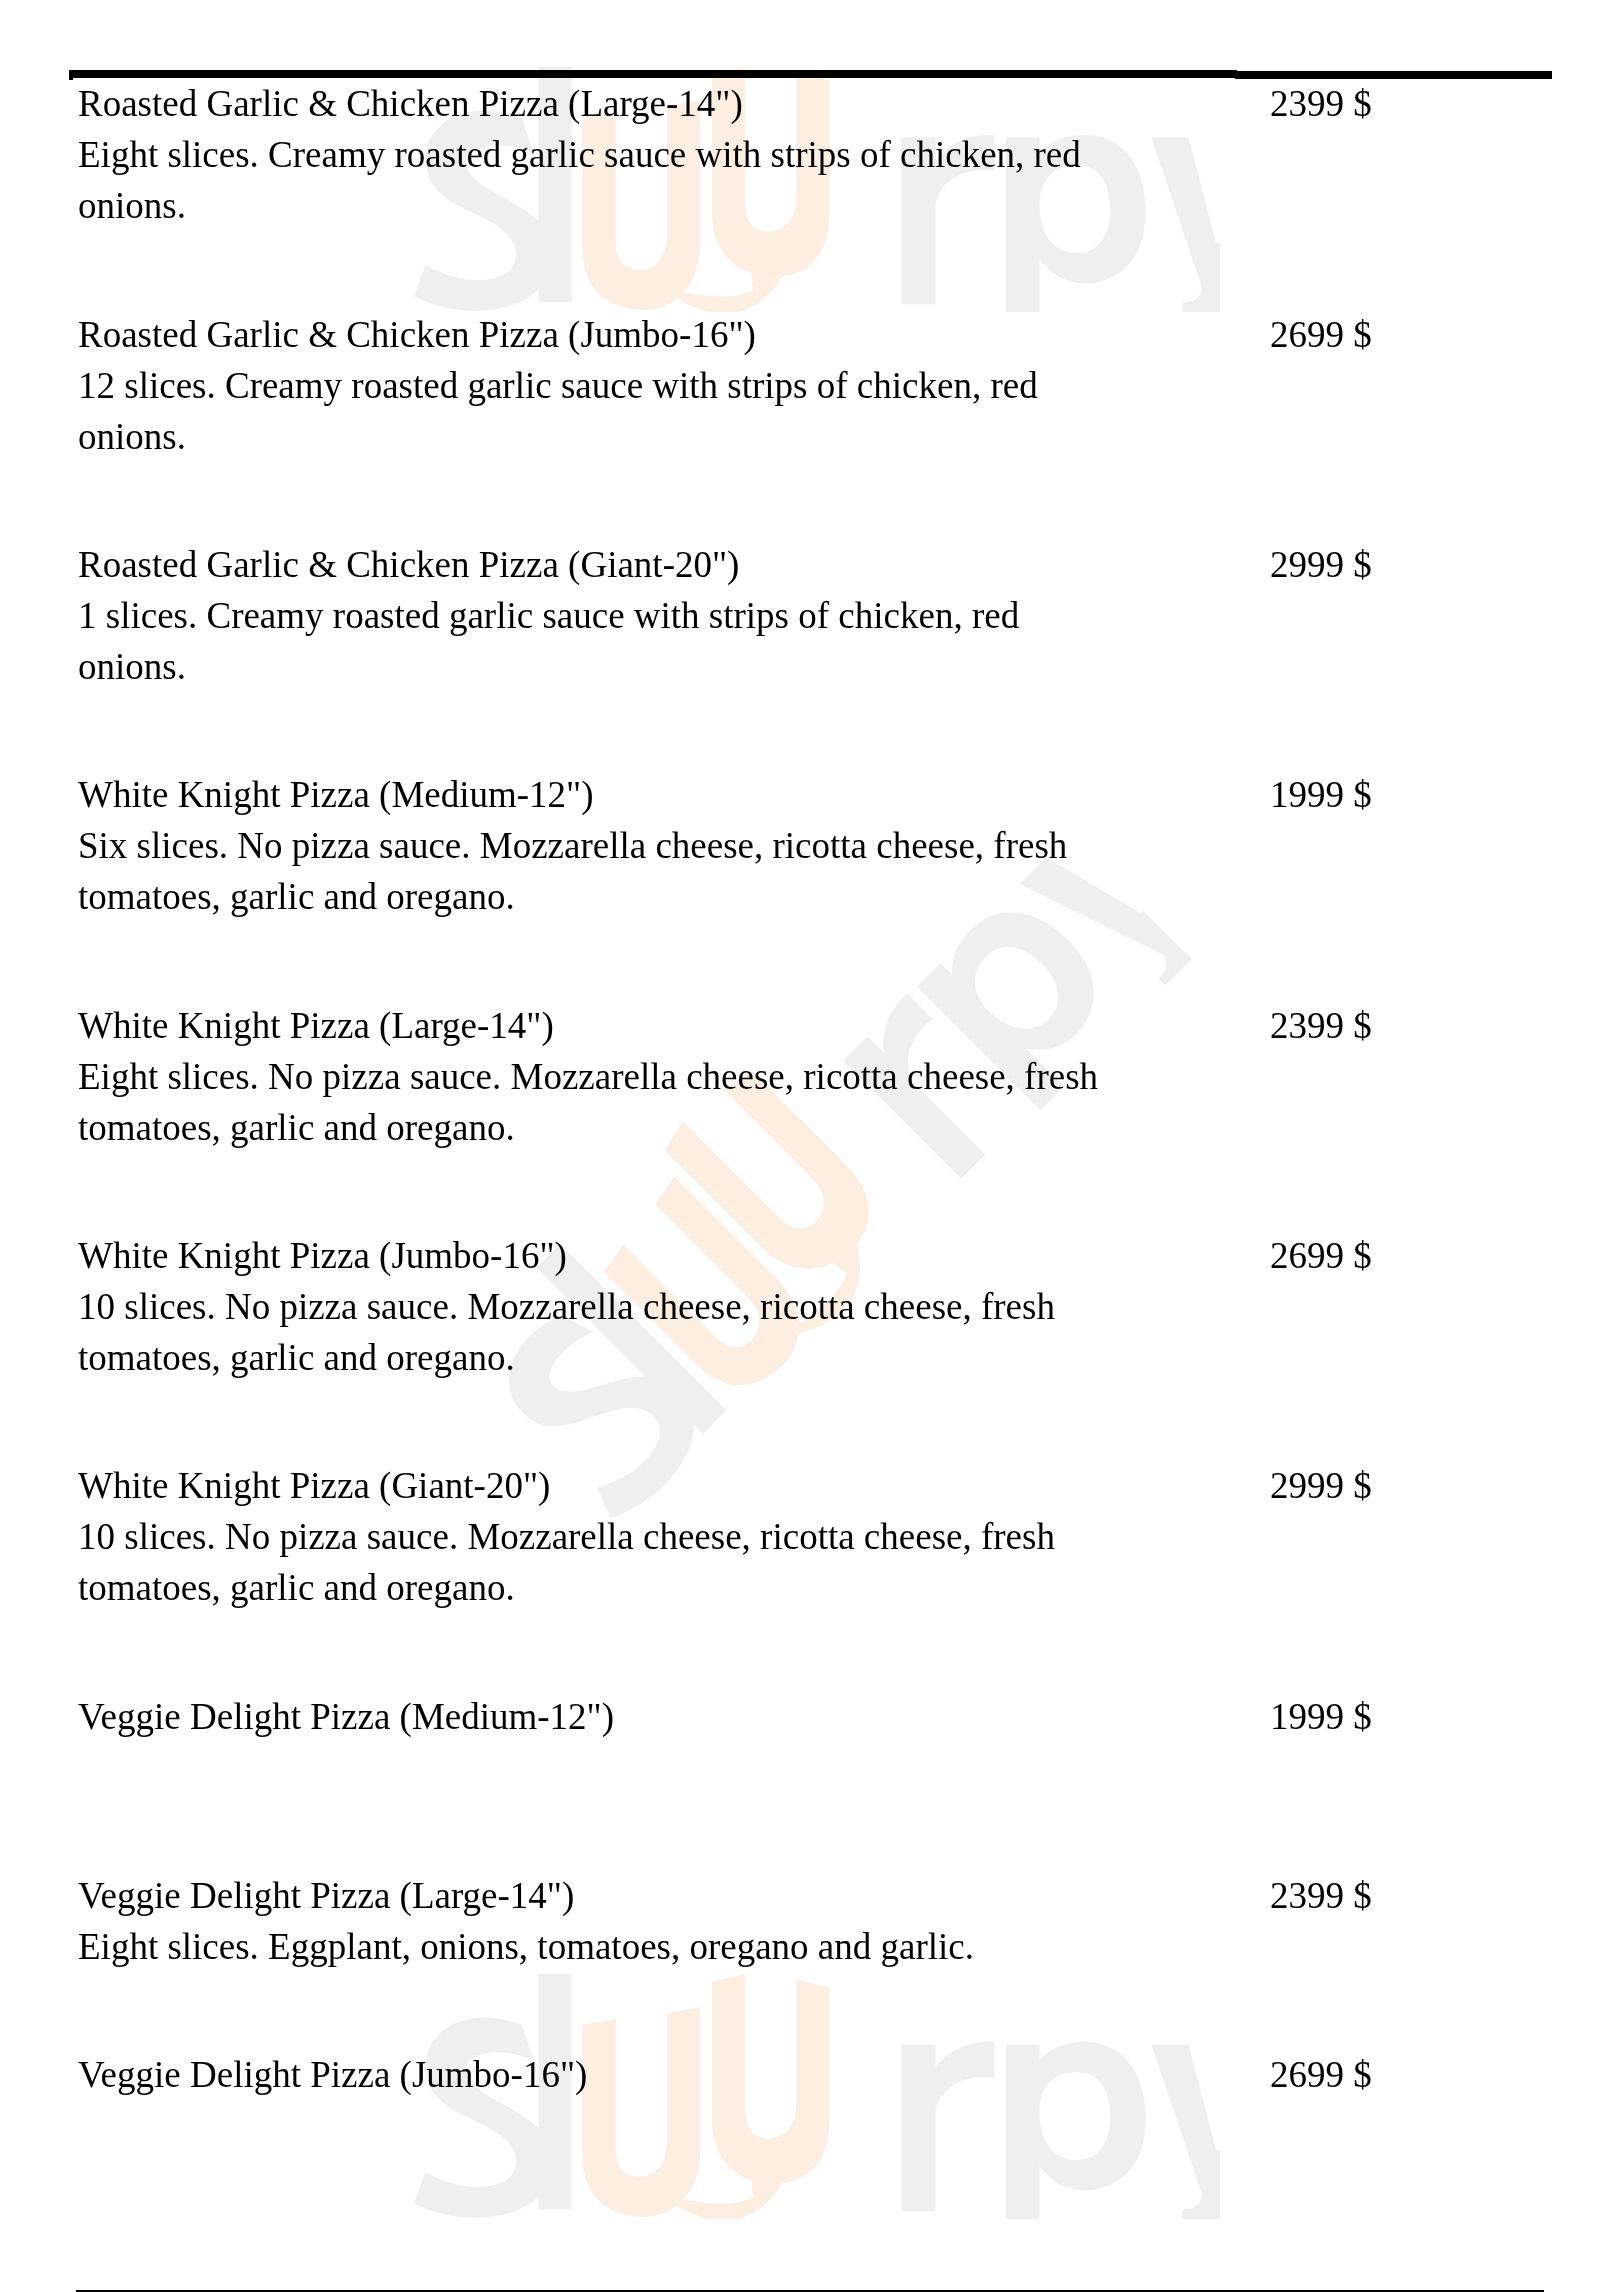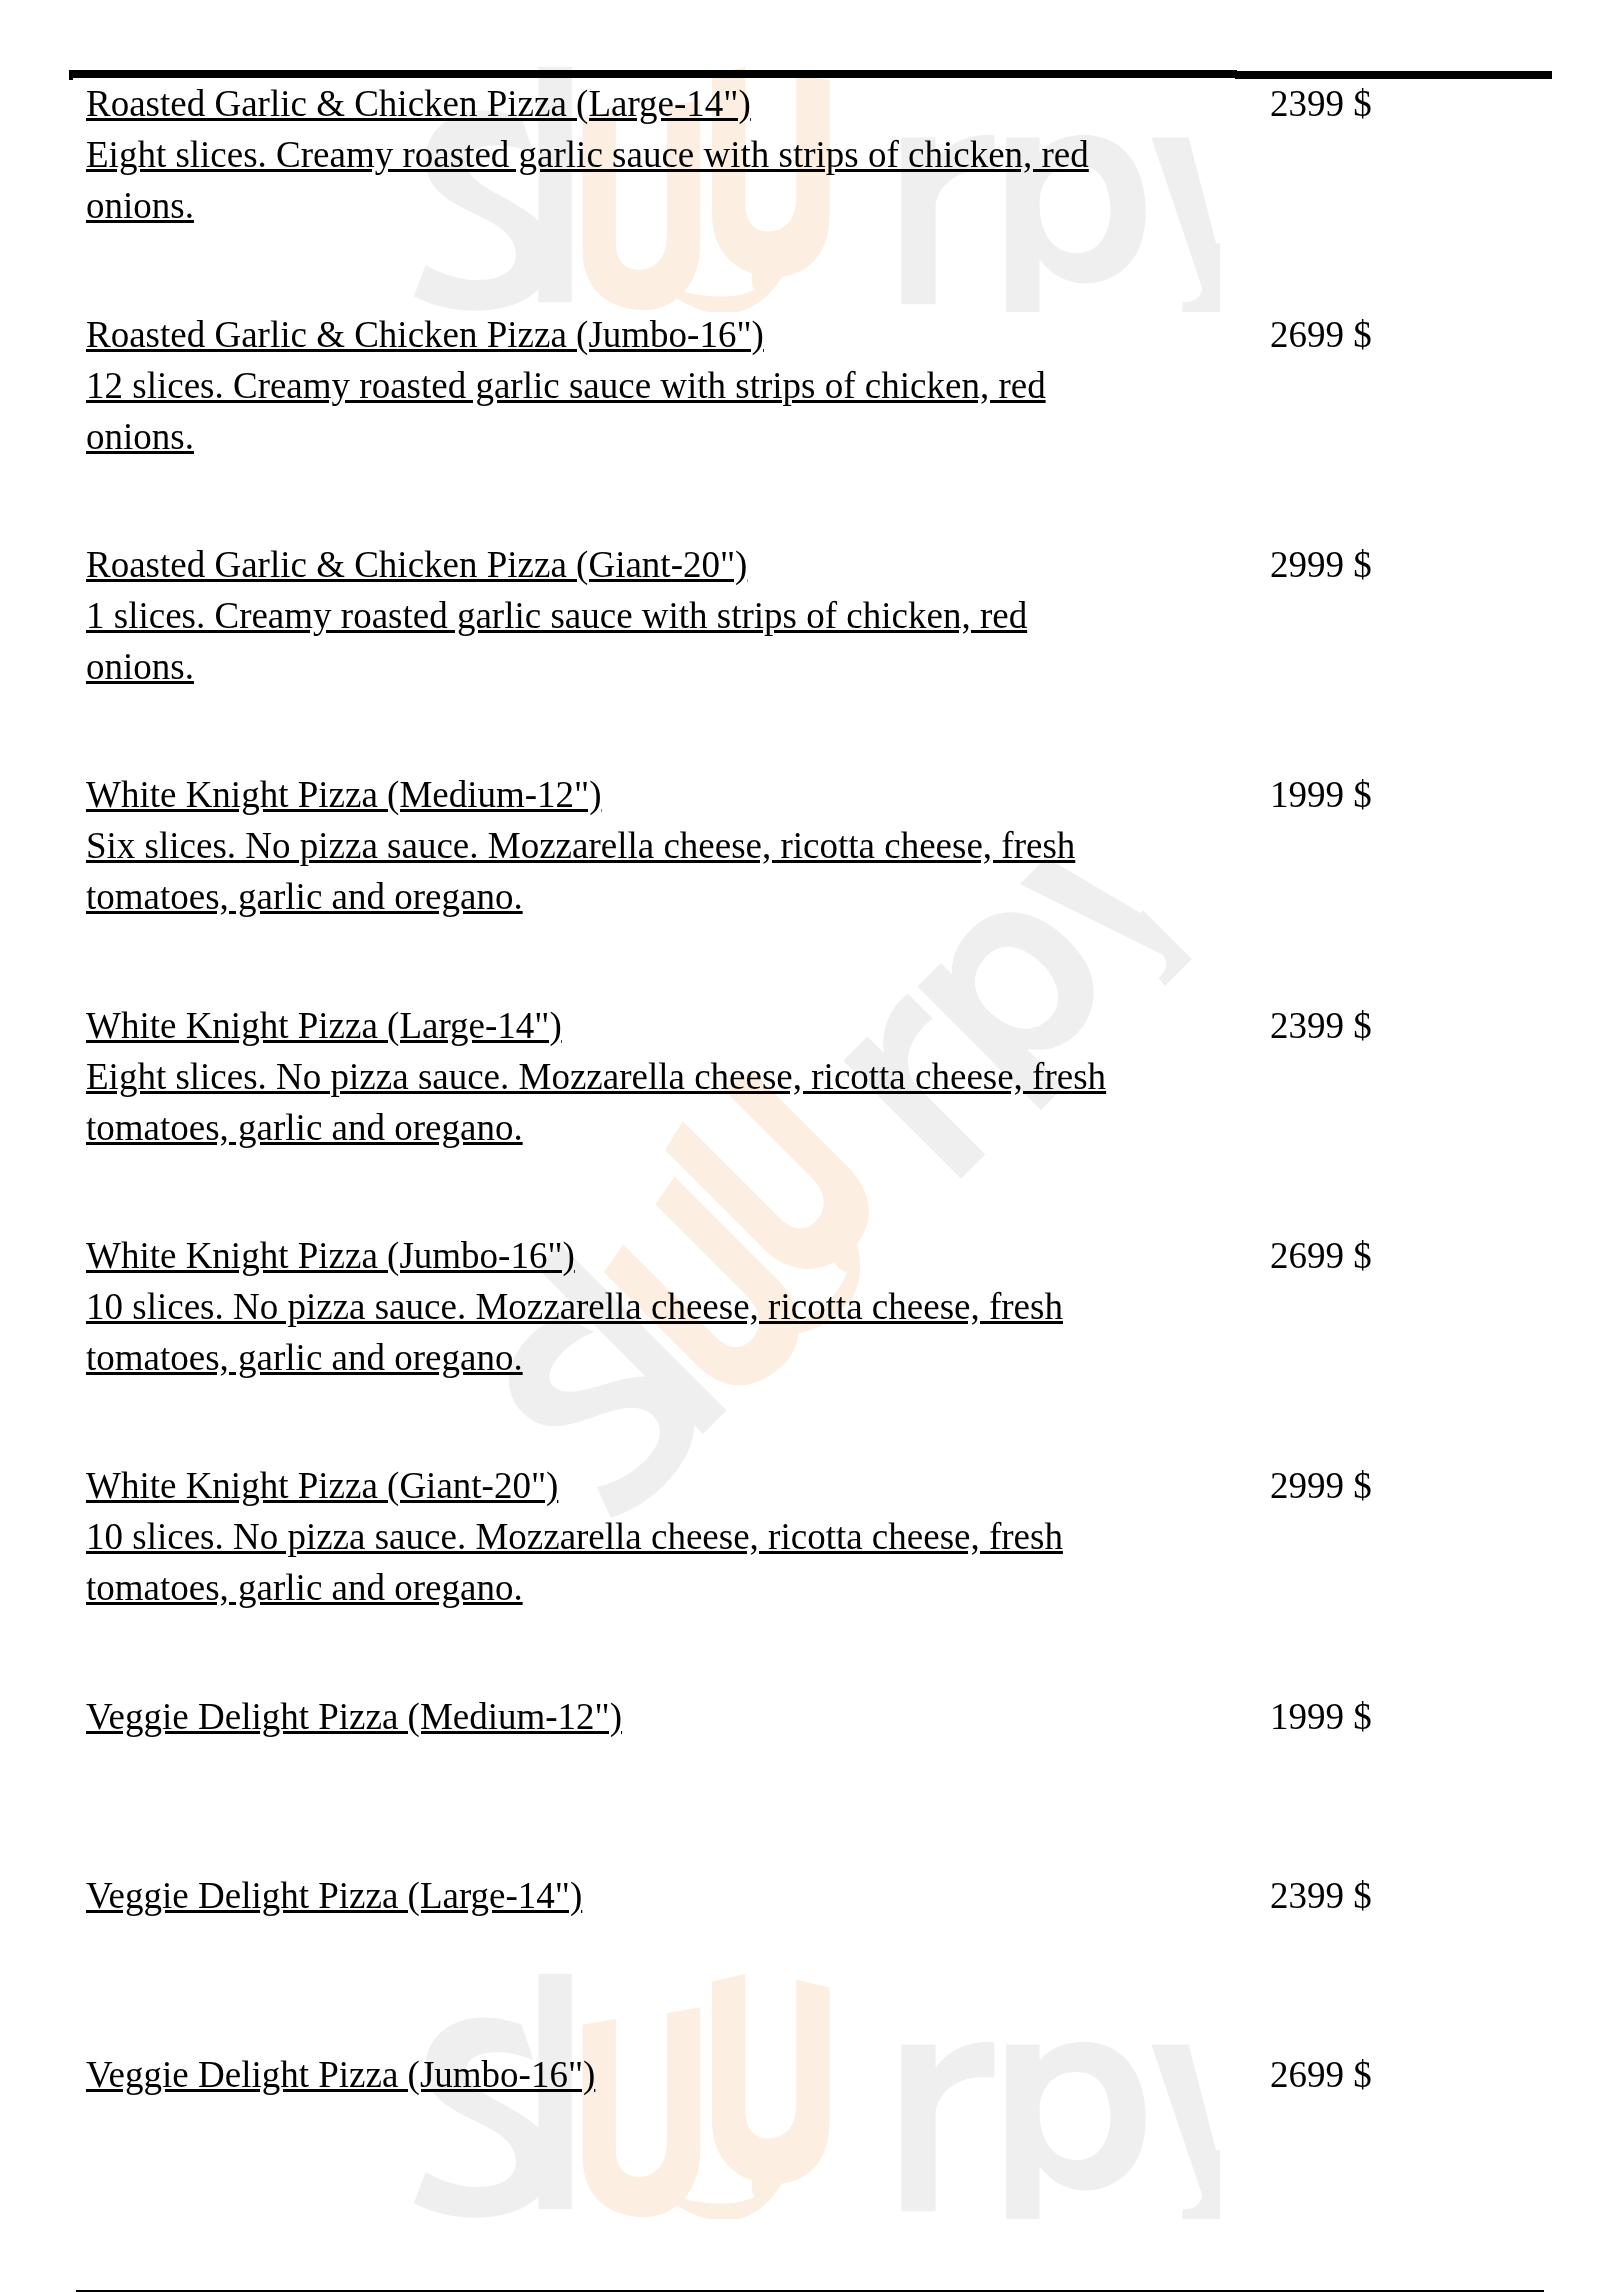--- a/index.html
+++ b/index.html
@@ -28,22 +28,22 @@
   .rule-top-right {
     position: absolute; left: 1235px; top: 71px; width: 317px; height: 7.8px; background: #000; z-index: 2;
   }
   .rule-bottom {
     position: absolute; left: 76px; top: 2290px; width: 1468px; height: 2px; background: #000; z-index: 2;
   }
 
   .menu { position: absolute; left: 0; top: 0; width: 1621px; z-index: 1; }
   .menu-item { position: absolute; left: 0; width: 1621px; }
   .item-text {
-    position: absolute; left: 86px; width: 1157px;
-    font-size: 37px; line-height: 51px; text-decoration: underline;
+    position: absolute; left: 78px; width: 1157px;
+    font-size: 37px; line-height: 51px;
   }
   .item-name, .item-desc { display: block; white-space: pre-line; }
   .item-price {
     position: absolute; left: 1270px;
     font-size: 37px; line-height: 51px; white-space: nowrap;
   }
 </style>
 </head>
 <body>
 
@@ -181,20 +181,21 @@
   <div class="menu-item" style="top:1691px">
     <div class="item-text">
       <span class="item-name">Veggie Delight Pizza (Medium-12")</span>
     </div>
     <span class="item-price">1999 $</span>
   </div>
 
   <div class="menu-item" style="top:1870px">
     <div class="item-text">
       <span class="item-name">Veggie Delight Pizza (Large-14")</span>
+      <span class="item-desc">Eight slices. Eggplant, onions, tomatoes, oregano and garlic.</span>
     </div>
     <span class="item-price">2399 $</span>
   </div>
 
   <div class="menu-item" style="top:2049px">
     <div class="item-text">
       <span class="item-name">Veggie Delight Pizza (Jumbo-16")</span>
       <span class="item-desc"></span>
     </div>
     <span class="item-price">2699 $</span>

